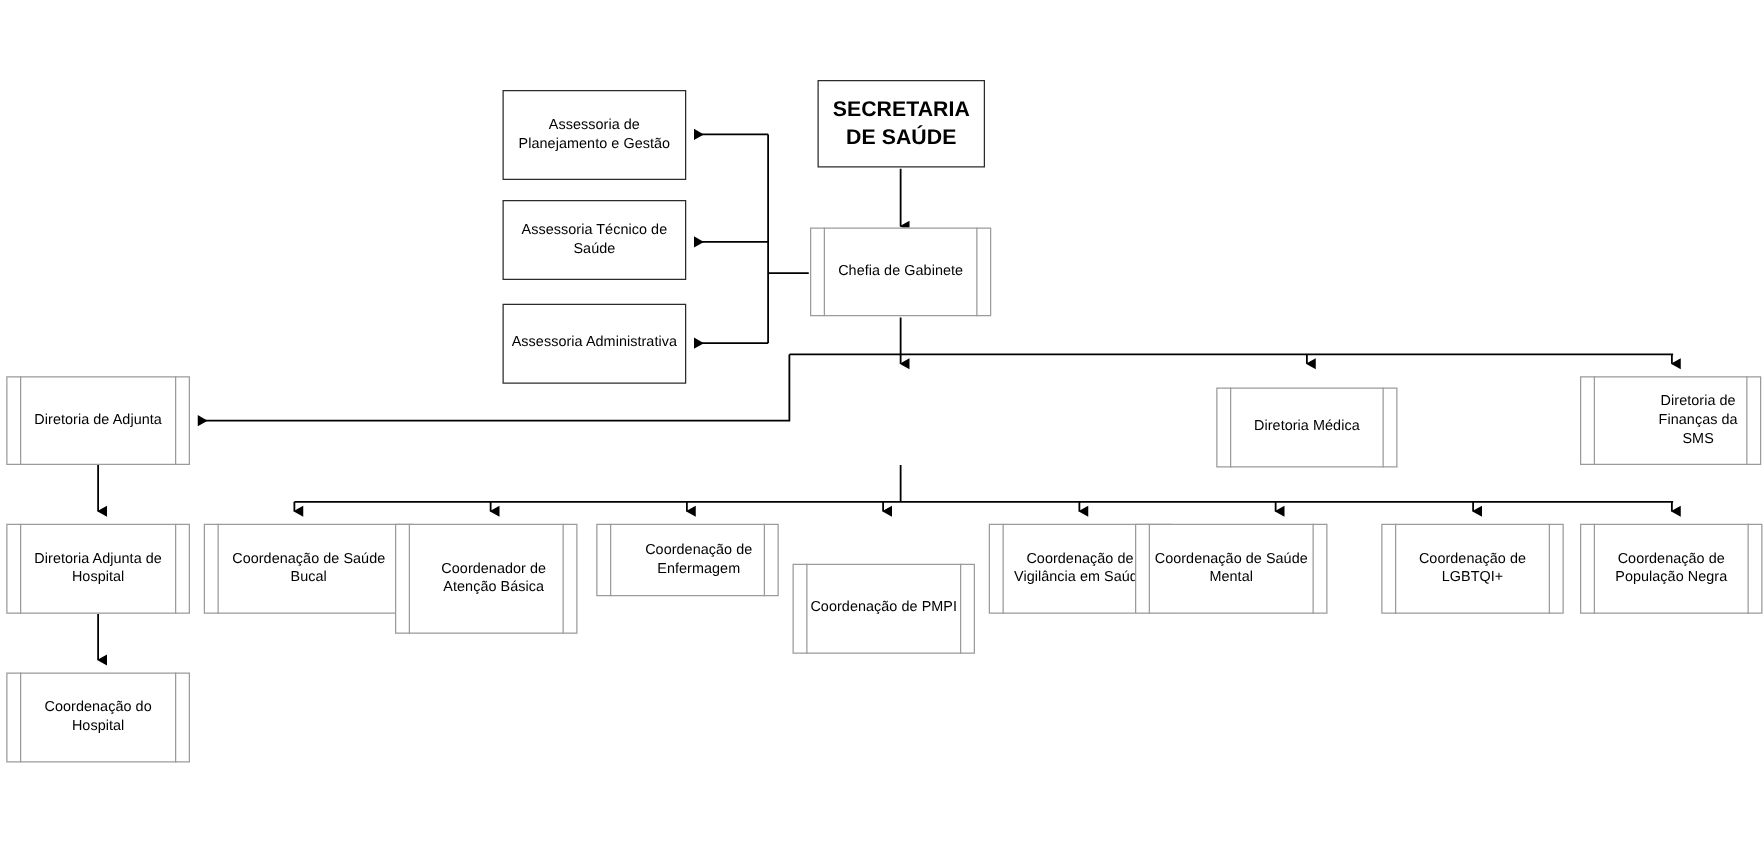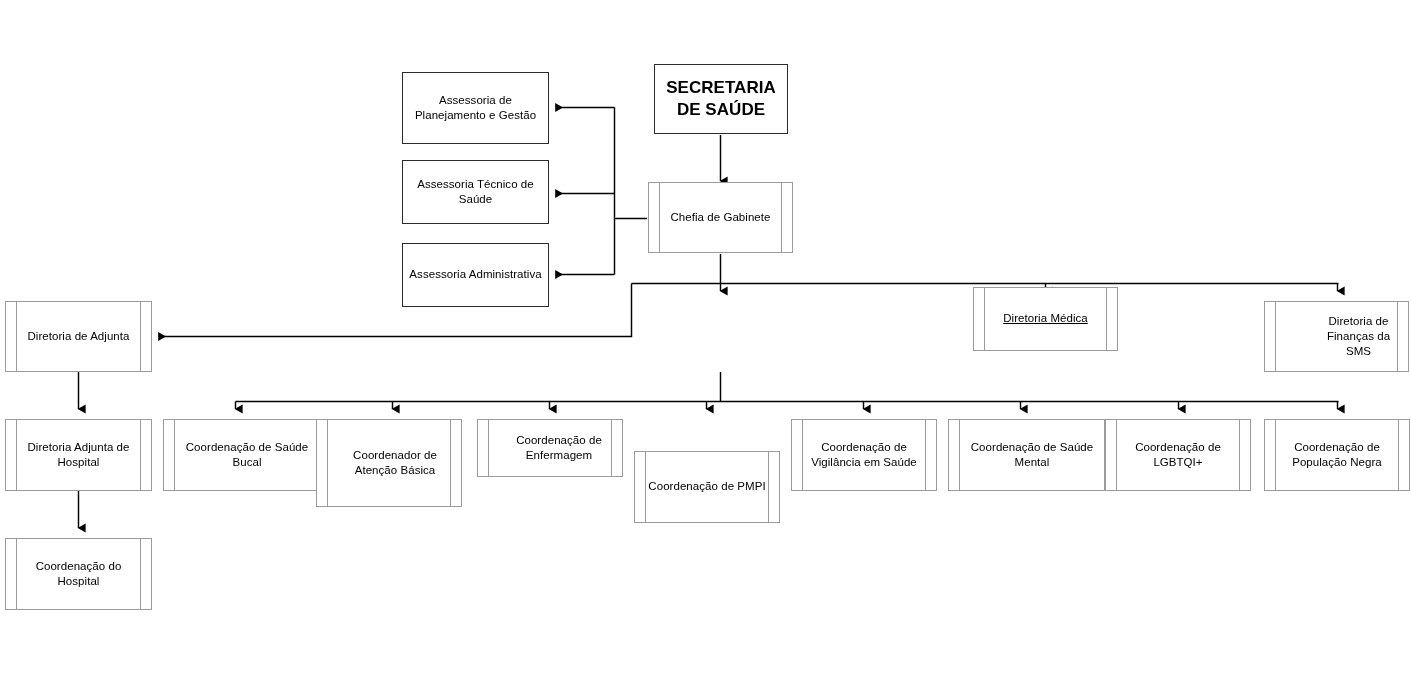--- a/index.html
+++ b/index.html
@@ -151,21 +151,21 @@
 
   <div class="node process" style="left:648px; top:182px; width:145px; height:71px;">
     <span class="node-label">Chefia de Gabinete</span>
   </div>
 
   <div class="node process" style="left:5px; top:301px; width:147px; height:71px;">
     <span class="node-label">Diretoria de Adjunta</span>
   </div>
 
 
-  <div class="node process" style="left:973px; top:287px; width:145px; height:64px;text-decoration:underline;">
+  <div class="node process" style="left:973px; top:310px; width:145px; height:64px;">
     <span class="node-label">Diretoria Médica</span>
   </div>
 
   <div class="node process" style="left:1264px; top:301px; width:145px; height:71px;padding-left:44px;">
     <span class="node-label">Diretoria de Finanças da SMS</span>
   </div>
 
   <div class="node process" style="left:5px; top:419px; width:147px; height:72px;">
     <span class="node-label">Diretoria Adjunta de Hospital</span>
   </div>
@@ -187,21 +187,21 @@
   </div>
 
   <div class="node process" style="left:634px; top:419px; width:146px; height:72px;margin-top:32px;">
     <span class="node-label">Coordenação de PMPI</span>
   </div>
 
   <div class="node process" style="left:791px; top:419px; width:146px; height:72px;">
     <span class="node-label">Coordenação de Vigilância em Saúde</span>
   </div>
 
-  <div class="node process" style="left:948px; top:419px; width:168px; height:72px;">
+  <div class="node process" style="left:908px; top:419px; width:154px; height:72px;">
     <span class="node-label">Coordenação de Saúde Mental</span>
   </div>
 
   <div class="node process" style="left:1105px; top:419px; width:146px; height:72px;">
     <span class="node-label">Coordenação de LGBTQI+</span>
   </div>
 
   <div class="node process" style="left:1264px; top:419px; width:146px; height:72px;">
     <span class="node-label">Coordenação de População Negra</span>
   </div>

